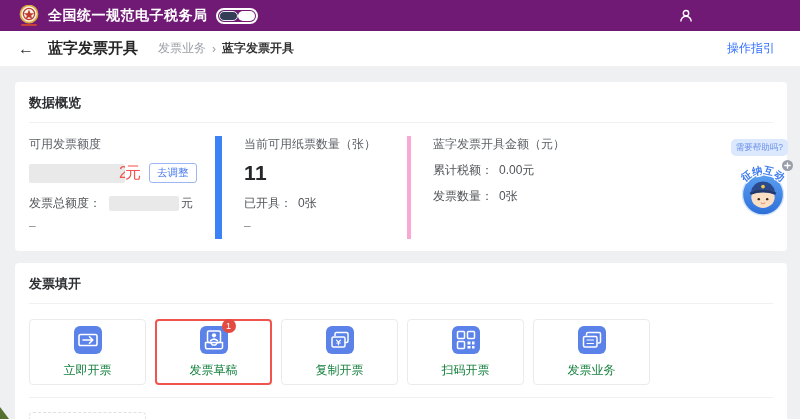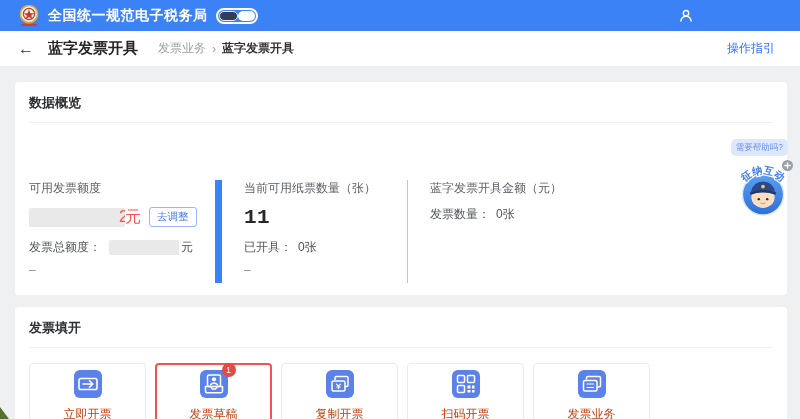--- a/index.html
+++ b/index.html
@@ -1,20 +1,20 @@
 <!DOCTYPE html>
 <html><head>
 <meta charset="utf-8">
 <style>
   * { margin:0; padding:0; box-sizing:border-box; }
   html,body { width:800px; height:419px; overflow:hidden; }
   body { font-family:"Liberation Sans","DejaVu Sans",sans-serif; background:#eef0f2; position:relative; }
 
   
-  .topbar { height:31px; background:#3b82f6; display:flex; align-items:center; padding:0 18px; position:relative; }
+  .topbar { height:31px; background:#701a75; display:flex; align-items:center; padding:0 18px; position:relative; }
   .logo { width:22px; height:22px; margin-right:8px; display:flex; align-items:center; justify-content:center; flex-direction:column; }
   .app-title { color:#fff; font-size:14px; font-weight:bold; letter-spacing:.5px; }
   .toggle { width:42px; height:16px; border:2px solid #fff; border-radius:9px; margin-left:8px; position:relative; background:transparent; cursor:pointer; }
   .toggle .knob { position:absolute; left:1px; top:1px; width:19px; height:10px; background:#333d55; border:1px solid #e8ecf5; border-radius:6px; }
   .toggle .tr { position:absolute; right:1px; top:1px; width:17px; height:10px; background:#fff; border-radius:6px; }
   .user { position:absolute; right:105px; top:7px; width:18px; height:18px; cursor:pointer; }
 
   
   .crumbbar { height:35px; background:#fff; display:flex; align-items:center; padding:0 25px 0 18px; }
   .back { font-size:16px; color:#333; margin-right:14px; cursor:pointer; line-height:1; }
@@ -26,47 +26,47 @@
   .guide { margin-left:auto; font-size:12px; color:#3370ff; text-decoration:none; cursor:pointer; }
 
   
   main { padding:16px 13px 0 15px; }
   .card { background:#fff; border-radius:4px; padding:12px 14px; }
   .card h3 { font-size:13px; color:#2d2f33; font-weight:bold; }
   .divider { height:1px; background:#f0f0f0; margin-top:10px; }
 
   
   .cols { display:flex; padding-top:13px; }
-  .col { padding-bottom:6px;margin-top:44px; }
+  .col { padding-bottom:6px; }
   .c1 { width:186px; }
   .c2 { width:192px; border-left:7px solid #3b82f6; padding-left:22px; }
-  .c3 { flex:1; border-left:1px solid #f9a8d4; padding-left:22px; }
+  .c3 { flex:1; border-left:4px solid #f9a8d4; padding-left:22px; }
   .lbl { font-size:12px; color:#5c6066; margin-bottom:7px; }
   .vrow { height:26px; display:flex; align-items:center; }
-  .bignum { font-size:21px; font-weight:600; color:#25272b; letter-spacing:.5px;font-family:Liberation Mono, monospace; }
+  .bignum { font-size:21px; font-weight:600; color:#25272b; letter-spacing:.5px; }
   .mask { display:inline-block; background:#e9e9e9; border-radius:2px; }
   .mask.big { width:96px; height:19px; }
   .mask.small { width:70px; height:15px; margin:0 2px; vertical-align:middle; }
   .redval { color:#f5544d; font-size:16px; font-weight:500; margin-left:-6px; display:flex; align-items:center; }
   .clipdigit { display:inline-block; width:6px; overflow:hidden; font-style:normal; }
   .adjust { margin-left:8px; font-size:10.5px; color:#4a7bee; background:#fff; border:1px solid #9cb6f5; border-radius:3px; padding:2px 7px; cursor:pointer; font-family:inherit; }
   .sub { margin-top:9px; font-size:12px; color:#515458; display:flex; align-items:center; }
   .sub .gap { margin-right:6px; }
   .dash { margin-top:7px; font-size:12px; color:#8b9097; }
 
   
   .filling { margin-top:12px; height:260px; }
   .actions { display:flex; gap:9px; margin-top:15px; }
   .action-card { width:117px; height:66px; border:1px solid #ebebeb; border-radius:4px; display:flex; flex-direction:column; align-items:center; justify-content:center; cursor:pointer; background:#fff; position:relative; }
   .action-card.highlight { border:2px solid #f0544c; }
   .iconwrap { position:relative; width:28px; height:28px; }
   .iconwrap svg { display:block; }
   .icon-bg { fill:#5b82e8; }
   .badge { position:absolute; top:-7px; right:-8px; min-width:14px; height:14px; border-radius:8px; background:#e24a42; color:#fff; font-size:9px; line-height:14px; text-align:center; padding:0 2px; }
-  .action-label { margin-top:8px; font-size:12px; color:#c2410c; }
+  .action-label { margin-top:8px; font-size:12px; color:#15803d; }
   .divider2 { margin-top:12px; }
   .addrow { margin-top:14px; }
   .add-card { width:117px; height:58px; border:1px dashed #e0e0e0; border-radius:4px; display:flex; align-items:center; justify-content:center; cursor:pointer; background:#fff; }
 
   
   .assistant { position:absolute; right:7px; top:139px; width:58px; height:80px; }
   .bubble { position:absolute; top:0; right:5px; background:#dce8fd; color:#6890ea; font-size:8.5px; padding:2.5px 5px; border-radius:5px; white-space:nowrap; }
   .expand { position:absolute; top:21px; right:0; width:11px; height:11px; border-radius:50%; background:#9aa0ab; display:flex; align-items:center; justify-content:center; cursor:pointer; }
   .mascot { position:absolute; top:17px; left:0; cursor:pointer; }
 
@@ -135,20 +135,24 @@
             <span class="bignum">11</span>
           </div>
         <div class="sub">
           <span class="gap">已开具：</span>
           <span>0张</span>
         </div>
         <div class="dash">–</div>
       </div>
       <div class="col c3">
         <div class="lbl">蓝字发票开具金额（元）</div>
+        <div class="sub">
+          <span class="gap">累计税额：</span>
+          <span>0.00元</span>
+        </div>
         <div class="sub">
           <span class="gap">发票数量：</span>
           <span>0张</span>
         </div>
       </div>
     </div>
   </section>
 
   <section class="card filling">
     <h3>发票填开</h3>

